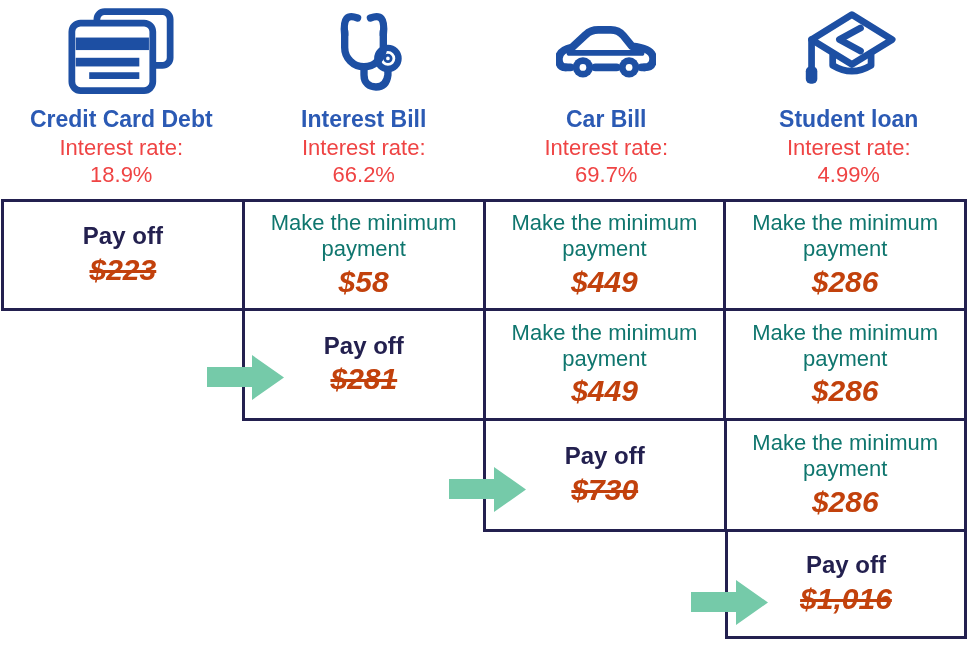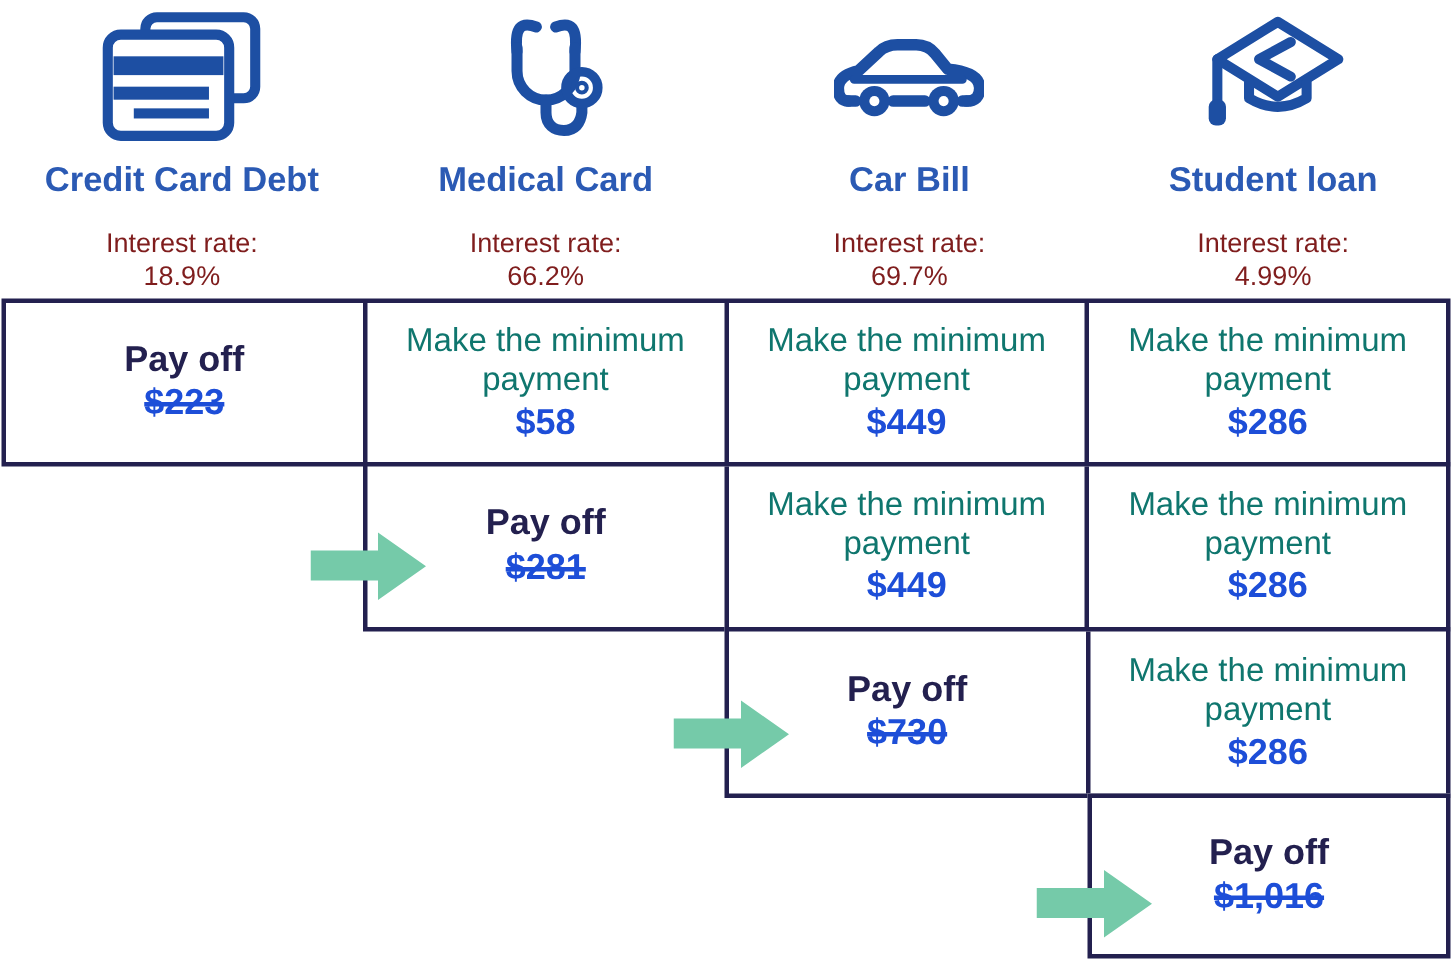--- a/index.html
+++ b/index.html
@@ -11,41 +11,41 @@
     overflow:hidden;
   }
   
   .headers{
     position:absolute;left:0;top:0;width:970px;height:199px;
     display:flex;
   }
   .hcol{flex:1 1 0;text-align:center;}
   .icon-box{height:103px;display:flex;align-items:center;justify-content:center;}
   .title{font-size:23px;font-weight:bold;color:#2b5ab4;line-height:1.1;margin-top:4px;}
-  .interest{font-size:18px;color:#7f1d1d;line-height:1.22;margin-top:20px;white-space:pre-line;}
+  .interest{font-size:22px;color:#ef4444;line-height:1.22;margin-top:3px;white-space:pre-line;}
   
   .trow{
     position:absolute;
     box-sizing:border-box;
     border:3px solid #23204f;
     display:flex;
     background:#ffffff;
   }
   .cell{
     flex:1 1 0;
     display:flex;flex-direction:column;
     align-items:center;justify-content:center;
     text-align:center;
     padding:16px 8px;
     box-sizing:border-box;
   }
   .cell + .cell{border-left:3px solid #23204f;}
   .min-label{font-size:22px;color:#0f766e;line-height:1.18;white-space:pre-line;}
   .payoff-label{font-size:24px;font-weight:bold;color:#23204f;line-height:1.15;}
-  .amount{font-size:24px;font-weight:bold;color:#1d4ed8;line-height:1.2;margin-top:2px;}
+  .amount{font-size:30px;font-weight:bold;color:#c2410c;line-height:1.2;margin-top:2px;font-style:italic;}
   .strike{text-decoration:line-through;text-decoration-thickness:3px;}
   #row1{left:1px;top:199px;width:966px;height:112px;}
   #row2{left:242px;top:308px;width:725px;height:113px;}
   #row3{left:483px;top:418px;width:484px;height:114px;}
   #row4{left:725px;top:529px;width:242px;height:110px;}
   
   .arrow{position:absolute;width:78px;height:47px;}
   #arrow2{left:207px;top:354px;}
   #arrow3{left:449px;top:466px;}
   #arrow4{left:691px;top:579px;}
@@ -77,21 +77,21 @@
           <g fill="none" stroke="#1d4fa3" stroke-width="8" stroke-linecap="round">
             <path d="M29 31 C27 13 32 9 43 13"></path>
             <path d="M71 31 C73 13 68 9 57 13"></path>
             <path d="M29 28 v17 a21 21 0 0 0 42 0 V28"></path>
             <path d="M50 66 v9 c0 9 6 13 13 13 8 0 12 -5 13 -13 l0 -4"></path>
           </g>
           <circle cx="76" cy="57" r="11.5" fill="none" stroke="#1d4fa3" stroke-width="7"></circle>
           <circle cx="76" cy="57" r="3.5" fill="none" stroke="#1d4fa3" stroke-width="3"></circle>
         </svg>
       </div>
-      <div class="title">Medical Card</div>
+      <div class="title">Interest Bill</div>
       <div class="interest"><span>Interest rate:</span><br><span>66.2%</span></div>
     </div>
 
     <div class="hcol">
       <div class="icon-box">
         <svg width="100" height="58" viewBox="0 0 104 58">
           <g fill="none" stroke="#1d4fa3" stroke-linecap="round" stroke-linejoin="round">
             <path stroke-width="8" d="M10 45 Q3 45 3 36 Q3 27 17 24 L31 11 Q36 6 44 6 H57 Q65 6 70 12 L79 23 Q101 25 101 36 Q101 45 92 45"></path>
             <path stroke-width="6" d="M14 30 H89"></path>
             <path stroke-width="8" d="M10 45 H15 M41 45 H63 M89 45 H92"></path>

